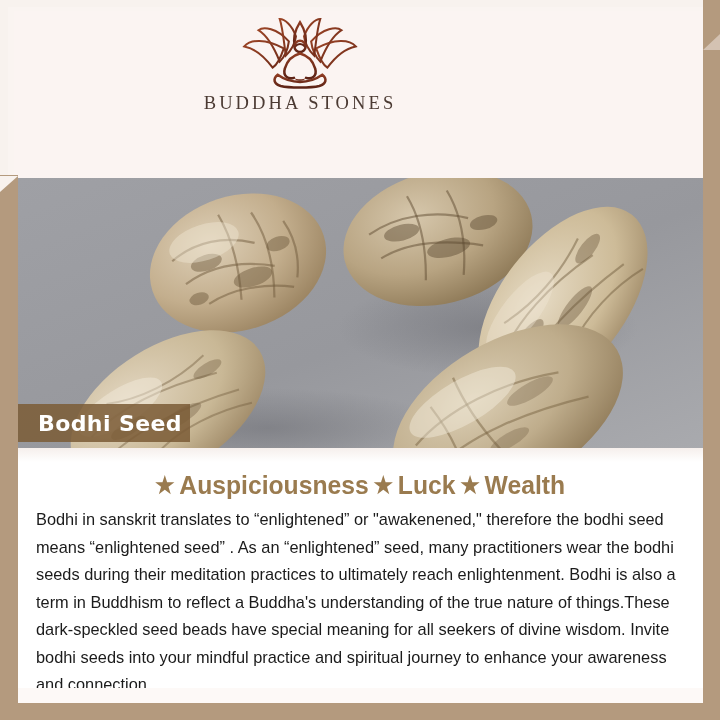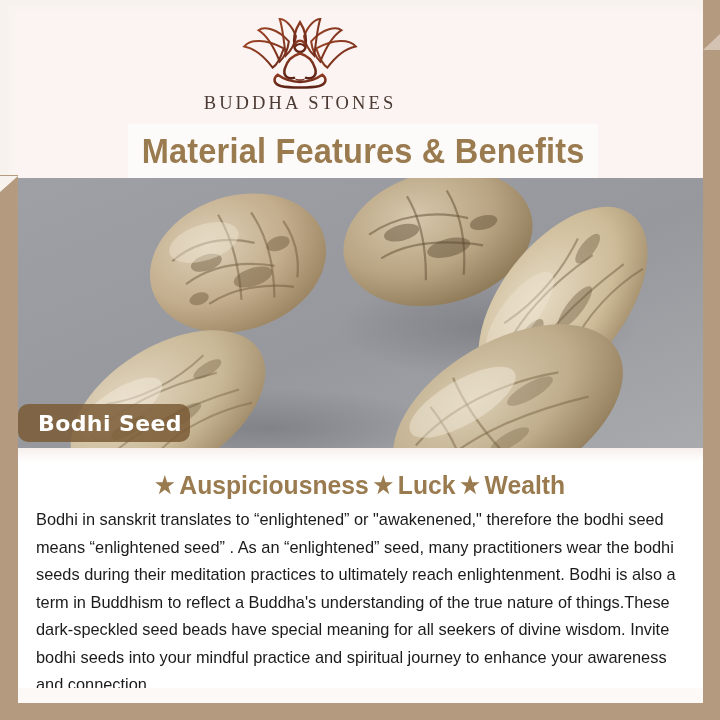--- a/index.html
+++ b/index.html
@@ -76,21 +76,21 @@
   
   .photo{
     position:absolute;left:18px;top:178px;width:685px;height:270px;
     overflow:hidden;background:#9a9ba0;
   }
   .photo svg{display:block;width:685px;height:270px;}
 
   .seed-label{
     position:absolute;left:18px;top:404px;width:172px;height:38px;
     background:rgba(124,92,55,.86);
-    display:flex;align-items:center;border-radius:10px;
+    display:flex;align-items:center;
   }
   .seed-label span{
     color:#ffffff;font-weight:bold;font-size:22px;
     padding-left:20px;letter-spacing:.4px;
     font-family:"DejaVu Sans", sans-serif;
   }
 
   
   .content{
     position:absolute;left:18px;top:448px;width:685px;height:307px;
@@ -165,23 +165,20 @@
       <path d="M150 76 C134 80 124 92 120 106 C116 120 126 128 138 124" fill="none" stroke="url(#pg)" stroke-width="5" stroke-linecap="round"></path>
       <path d="M150 76 C166 80 176 92 180 106 C184 120 174 128 162 124" fill="none" stroke="url(#pg)" stroke-width="5" stroke-linecap="round"></path>
 
       <path d="M106 118 C96 126 98 136 112 140 C128 144 172 144 188 140 C202 136 204 126 194 118 C180 128 164 132 150 132 C136 132 120 128 106 118Z" fill="none" stroke="url(#pg)" stroke-width="5"></path>
 
       <path d="M138 124 C144 128 156 128 162 124 C158 132 142 132 138 124Z" fill="url(#pg)"></path>
     </svg>
     <div class="logo-text">BUDDHA STONES</div>
   </div>
 
-  <div class="title-band">
-    <div class="title-text">Material Features &amp; Benefits</div>
-  </div>
 
   <div class="photo">
     <svg viewBox="0 0 685 270" preserveAspectRatio="none">
       <defs>
         <linearGradient id="bgq" x1="0" y1="0" x2="1" y2="1">
           <stop offset="0" stop-color="#9fa0a5"></stop>
           <stop offset="0.55" stop-color="#97989d"></stop>
           <stop offset="1" stop-color="#a9aaae"></stop>
         </linearGradient>
         <radialGradient id="s1" cx="0.38" cy="0.3" r="0.85">

